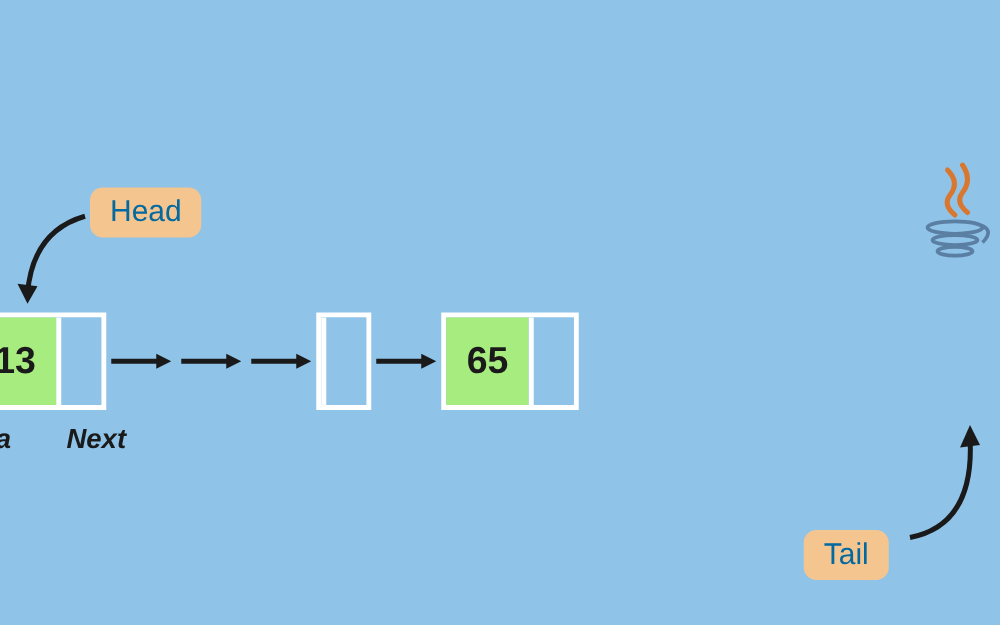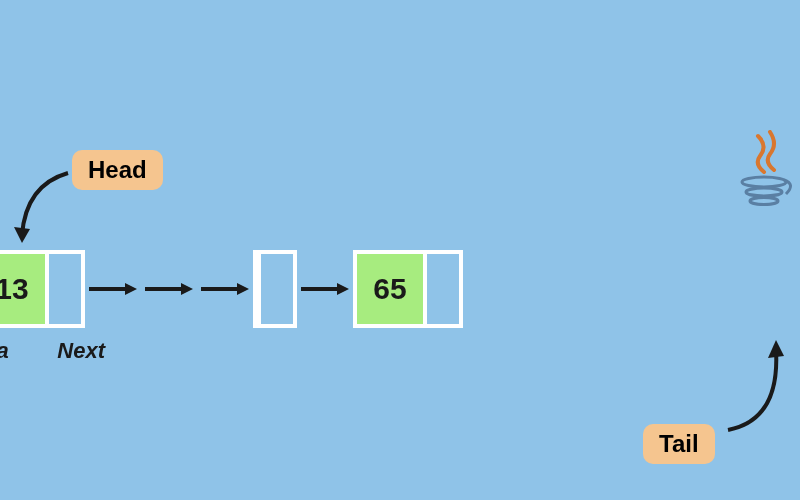--- a/index.html
+++ b/index.html
@@ -7,22 +7,22 @@
     width: 800px;
     height: 500px;
     background: #8fc3e8;
     font-family: Arial, Helvetica, sans-serif;
     position: relative;
     overflow: hidden;
   }
   .badge {
     position: absolute;
     background: #f5c58f;
-    color: #000000;
-    font-weight: 700;
+    color: #0369a1;
+    font-weight: 400;
     font-size: 24px;
     padding: 6px 16px;
     border-radius: 10px;
   }
   .head-badge { left: 72px; top: 150px; }
   .tail-badge { left: 643px; top: 424px; }
 
   .nodes {
     position: absolute;
     top: 250px;
@@ -62,21 +62,21 @@
     position: absolute;
     left: -25px;
     top: 338px;
     display: flex;
     font-style: italic;
     font-weight: 800;
     font-size: 22px;
     color: #1a1a1a;
   }
   .field-labels .data-lbl { width: 70px; text-align: left; padding-left: 2px; }
-  .field-labels .next-lbl { width: 60px; text-align: right; padding-left: 4px; }
+  .field-labels .next-lbl { width: 60px; text-align: center; padding-left: 4px; }
 
   .head-arrow {
     position: absolute;
     left: 8px;
     top: 165px;
   }
   .tail-arrow {
     position: absolute;
     left: 720px;
     top: 330px;

